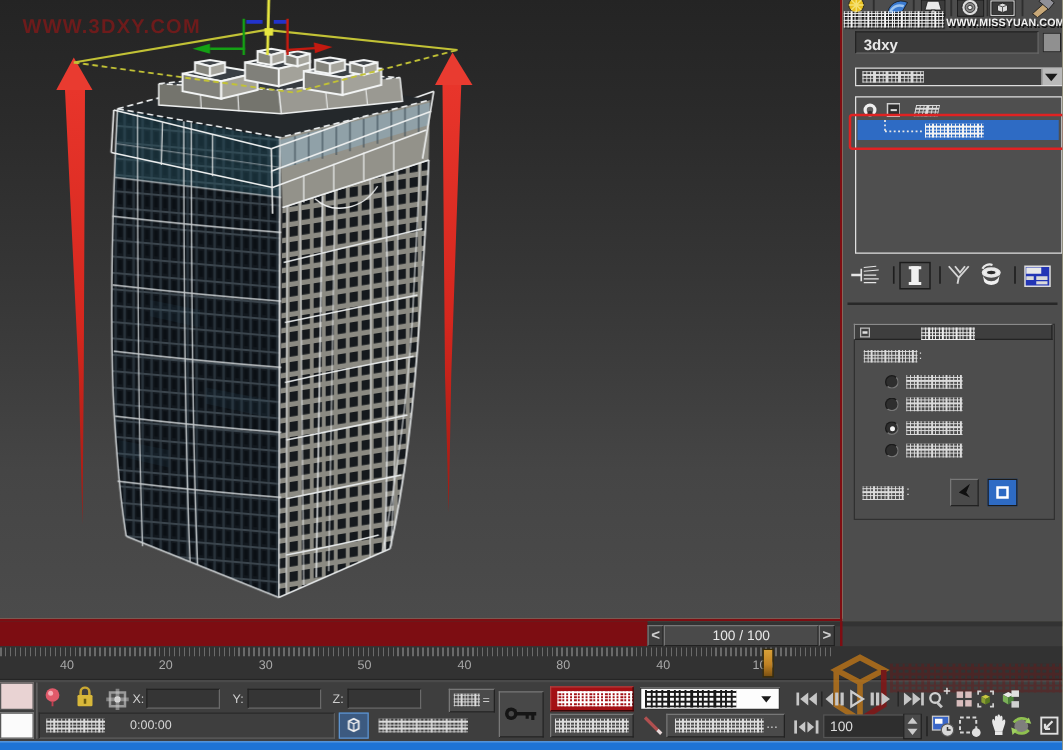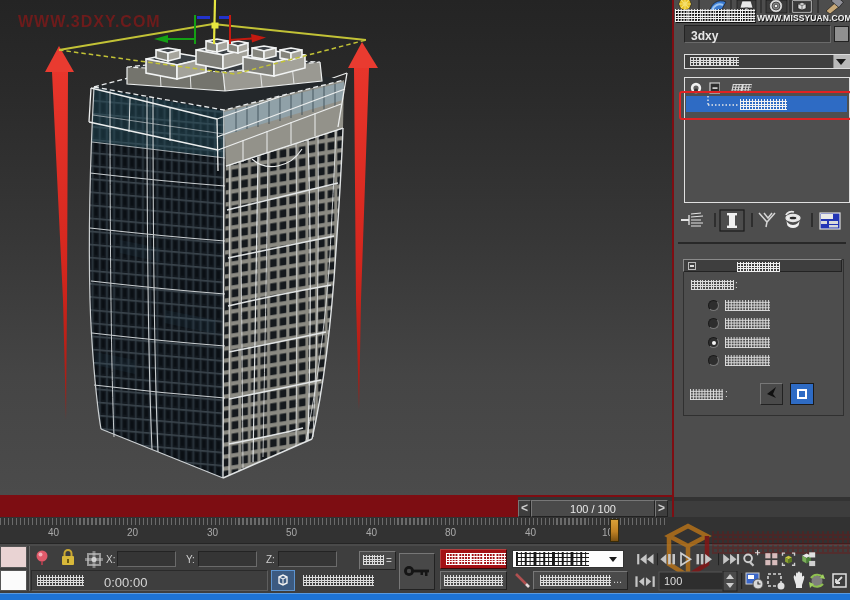--- a/index.html
+++ b/index.html
@@ -378,21 +378,21 @@
           <circle cx="10" cy="18" r="2.2" fill="#484848"></circle>
           <rect x="14" y="16.6" width="16" height="2.8"></rect>
           <rect x="26" y="19" width="2.5" height="4"></rect>
           <rect x="21.5" y="19" width="2.5" height="3"></rect>
         </g>
       </svg>
 
     <div class="ab" style="left:29px;top:49px;width:1px;height:45px;background:#6a6a6a;"></div>
     <div class="ab" style="left:31px;top:73px;width:237px;height:21px;border:1px solid;border-color:#2a2a2a #5e5e5e #5e5e5e #2a2a2a;box-sizing:border-box;"></div>
     <span class="z ab" style="left:37px;top:78px;--s:11px;--t:12px;height:11px;width:47px;"></span>
-    <span class="ab" style="left:92px;top:78px;font-size:13px;color:#d5d5d5;padding-left:12px;">0:00:00</span>
+    <span class="ab" style="left:92px;top:78px;font-size:10px;color:#d5d5d5;padding-left:12px;">0:00:00</span>
     <div class="ab" style="left:271px;top:73px;width:24px;height:21px;background:#3c5a80;border:1.5px solid #5c93cf;box-sizing:border-box;"></div>
     <svg class="ab" style="left:271px;top:73px;" width="24" height="21" viewBox="0 0 24 21">
         <path d="M8,7 L12,5 L16,7 L16,13 L12,15 L8,13 Z" fill="none" stroke="#f0f0f0" stroke-width="1.4"></path>
         <path d="M8,7 L12,9 L16,7 M12,9 L12,15" fill="none" stroke="#f0f0f0" stroke-width="1.1"></path>
       </svg>
     <span class="z ab" style="left:303px;top:78px;--s:11px;--t:12px;height:11px;width:71px;"></span>
 
     <div class="ab" style="left:440px;top:52px;width:67px;height:20px;background:#a31014;border:1px solid;border-color:#b04040 #3a0808 #3a0808 #b04040;box-sizing:border-box;"></div>
     <span class="z ab" style="left:446px;top:56px;--s:12px;--t:12.4px;height:12px;width:60px;--c:#ffffff;"></span>
     <div class="ab btn" style="left:440px;top:74px;width:67px;height:19px;"></div>

